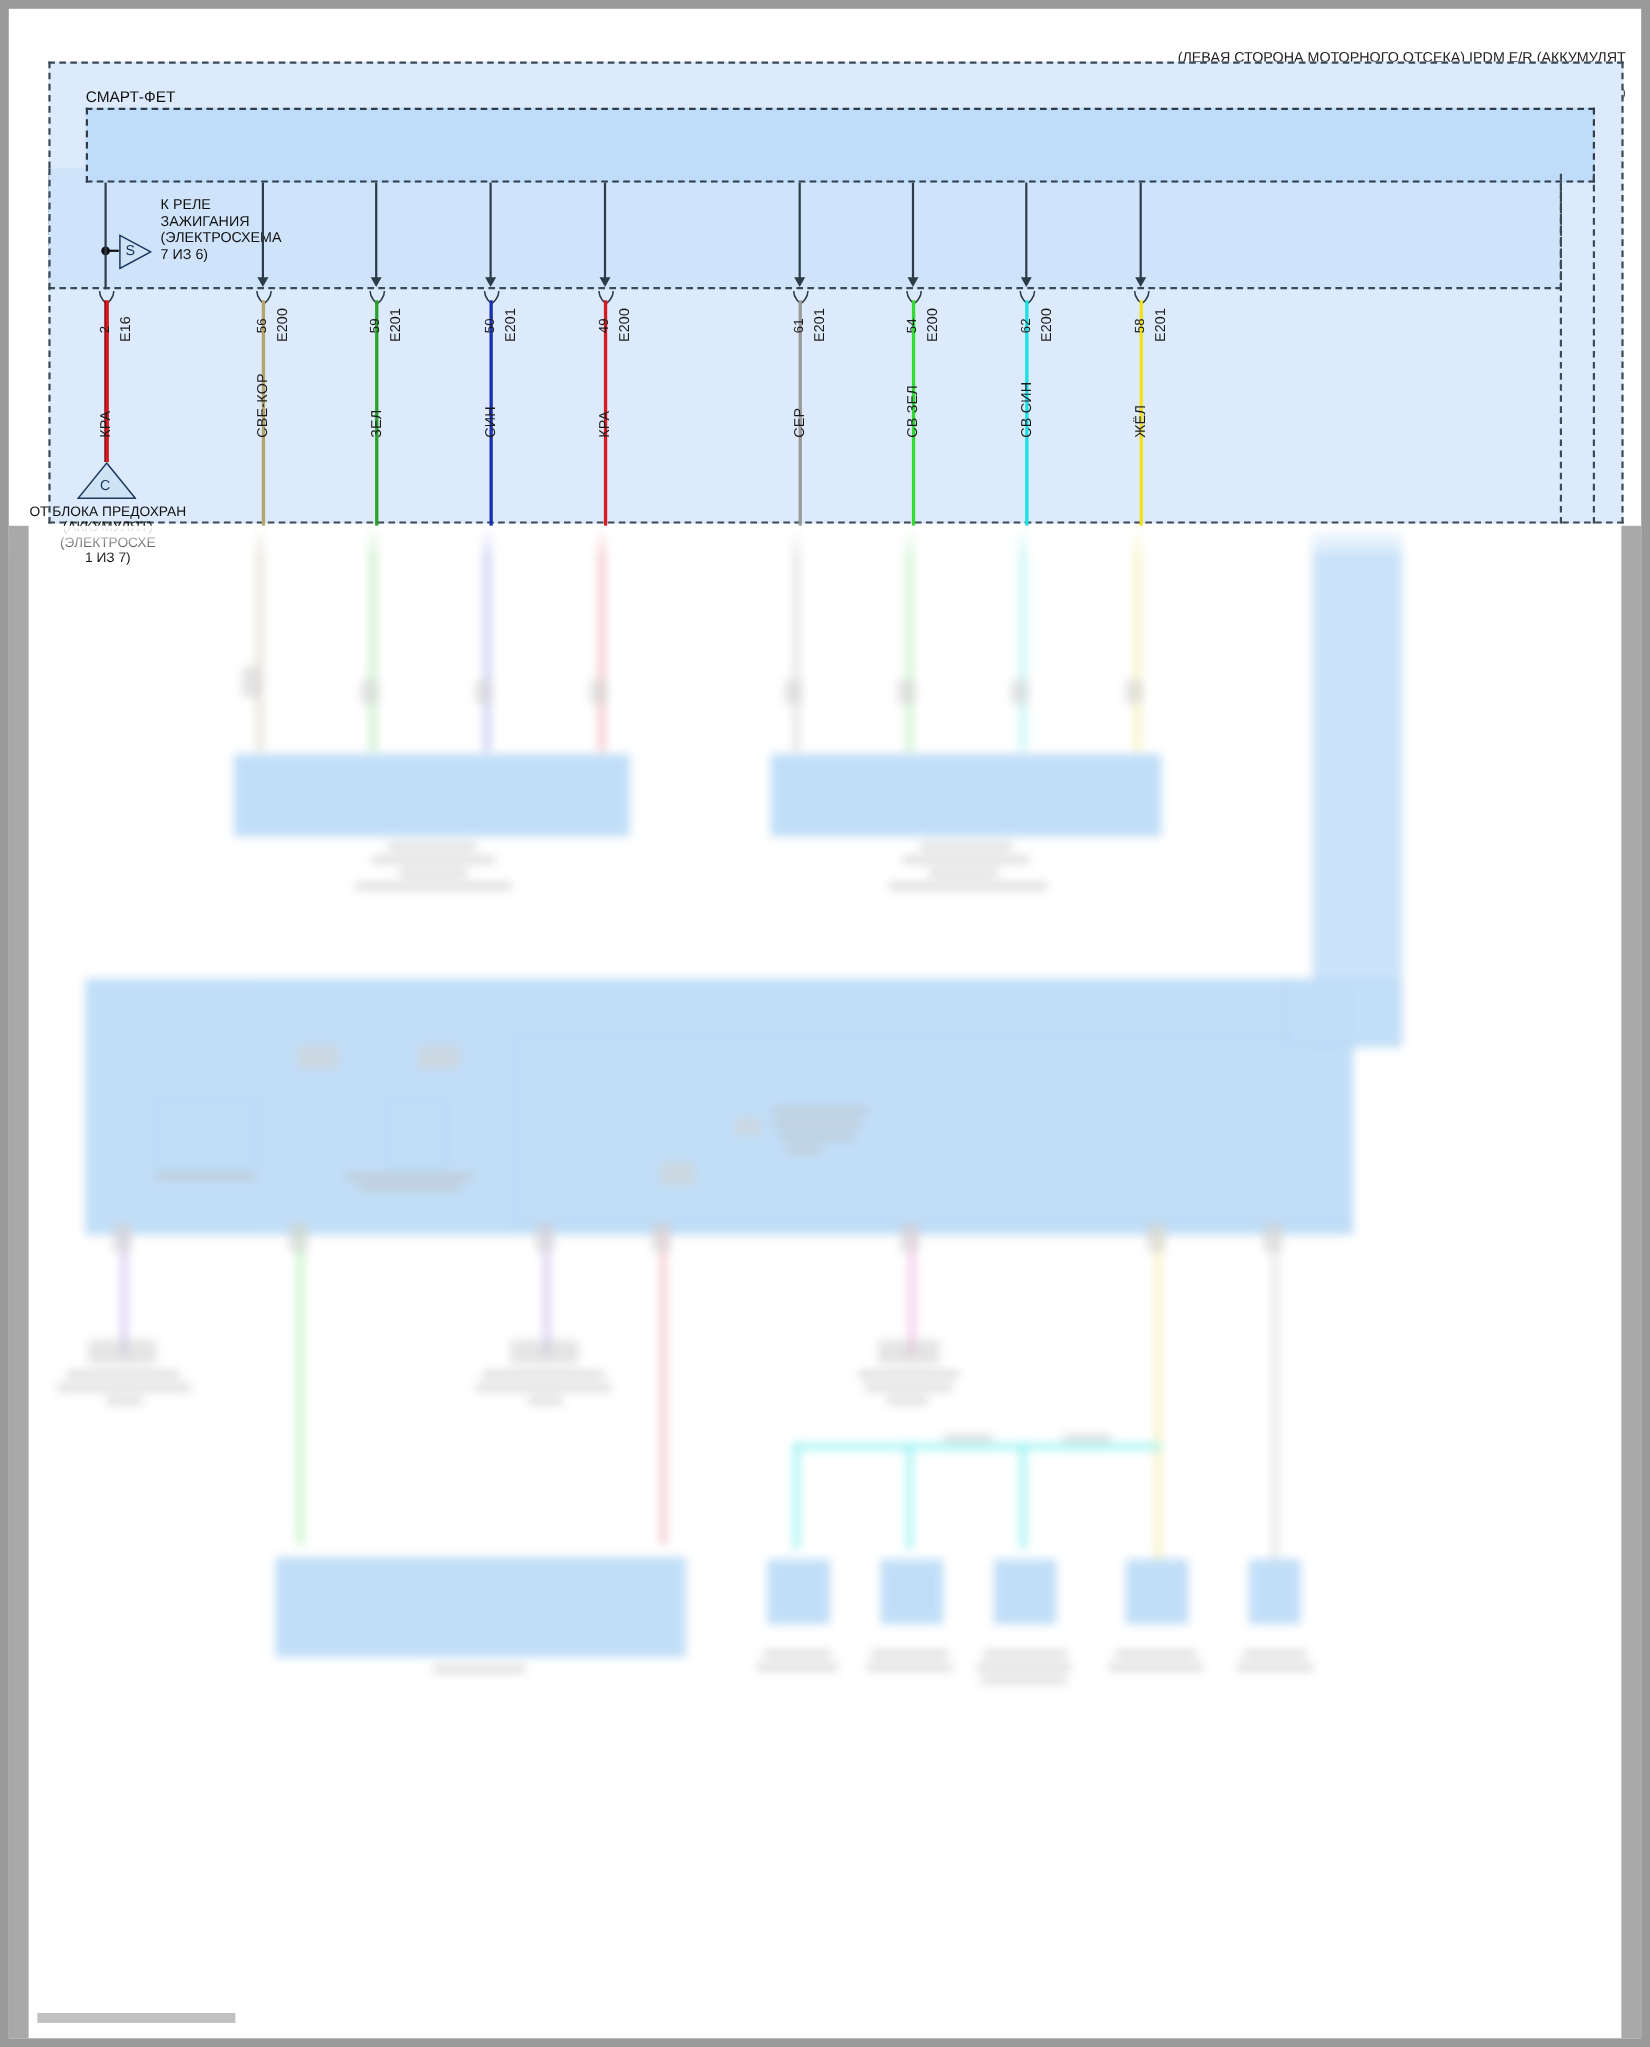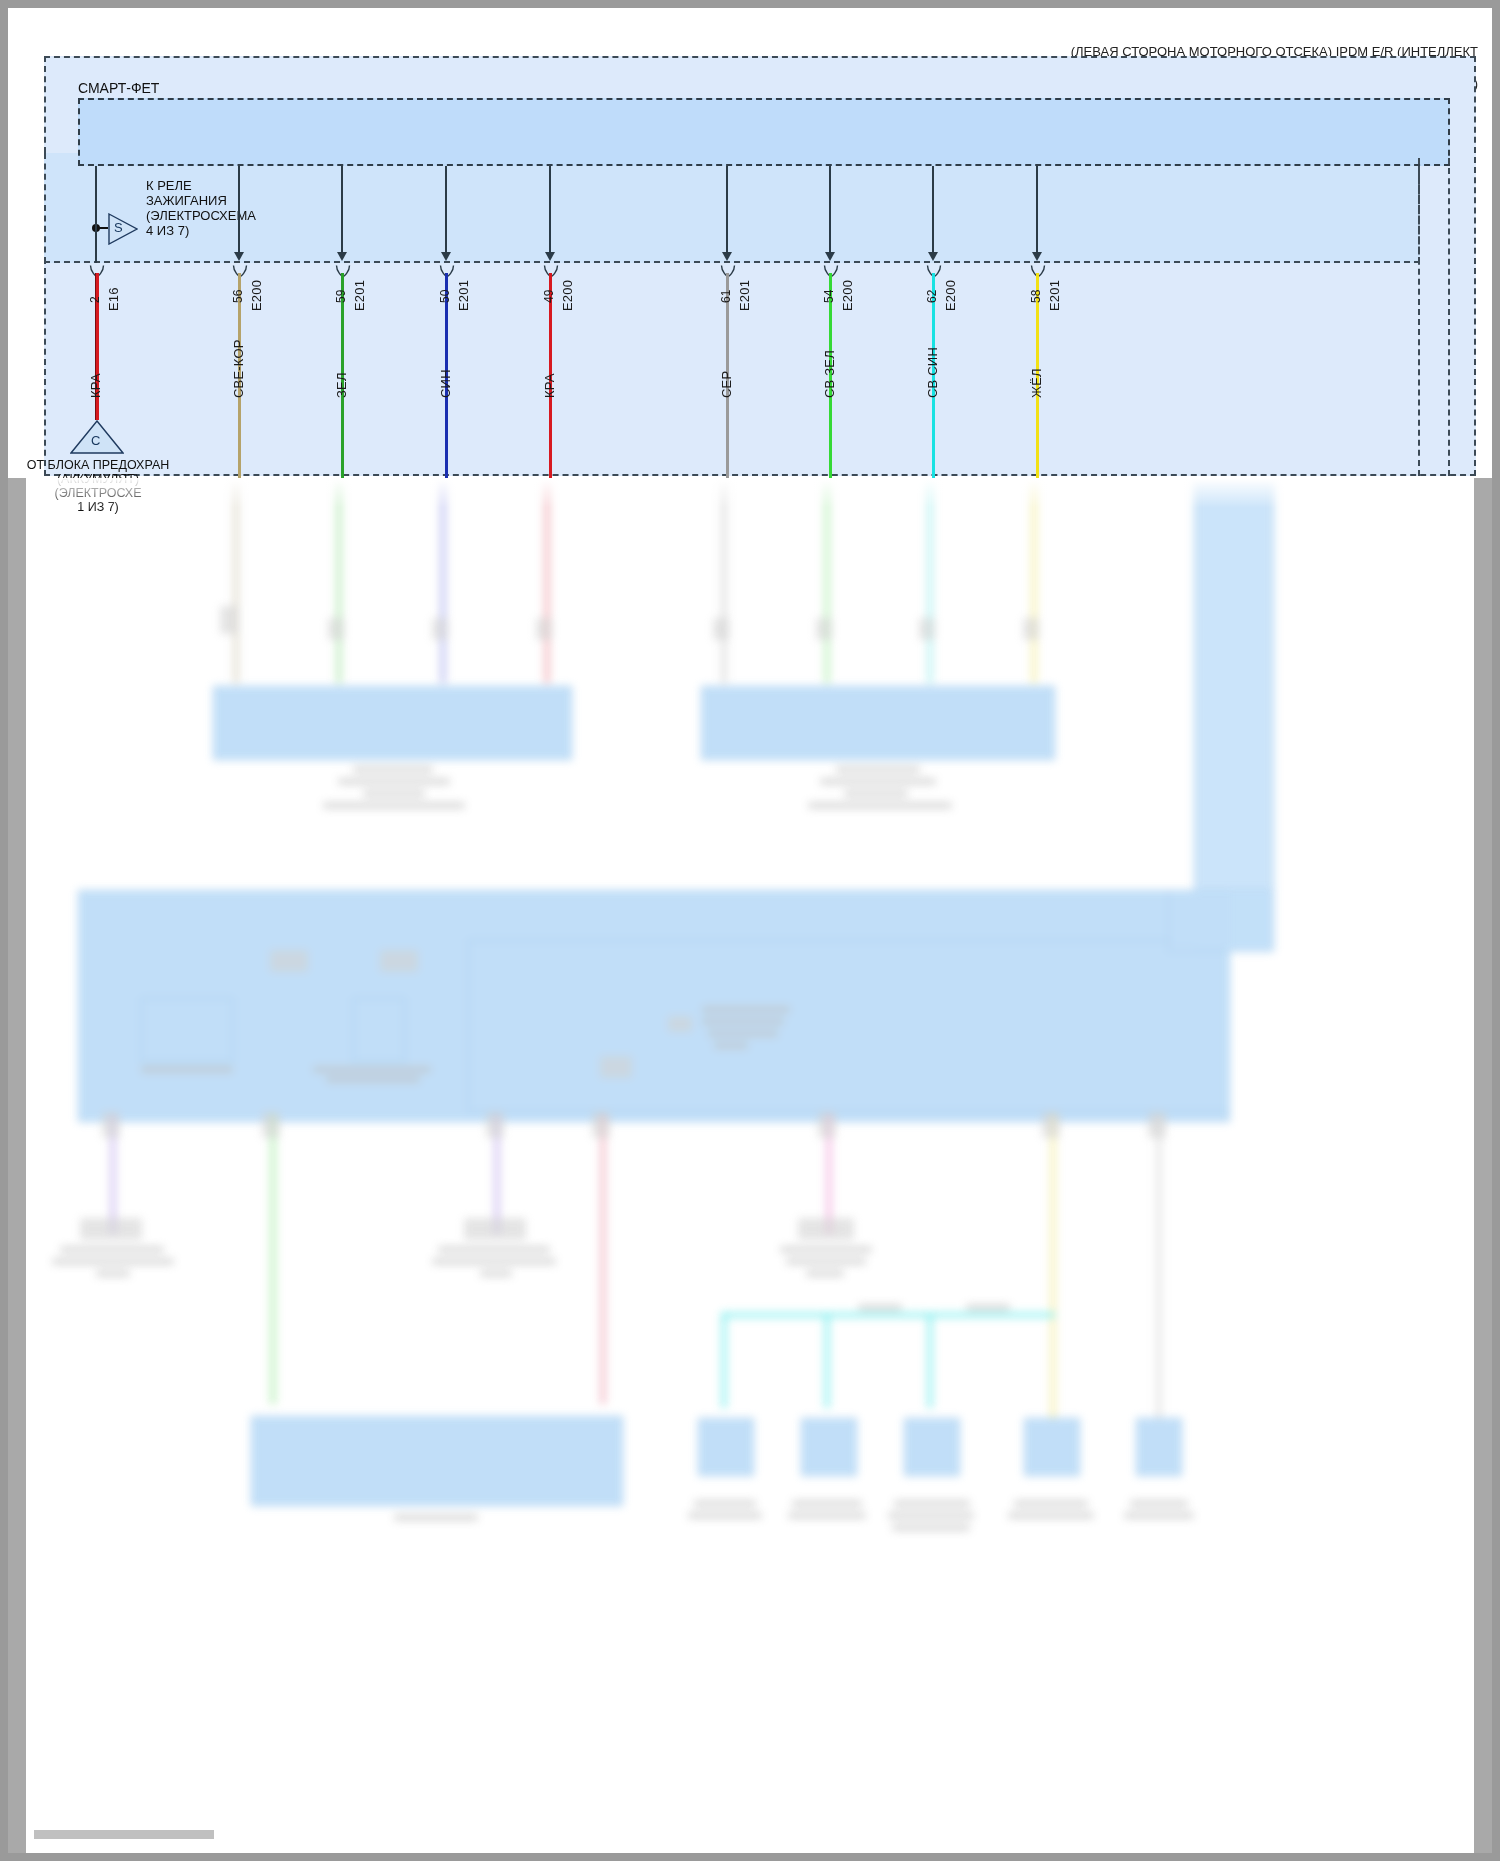--- a/index.html
+++ b/index.html
@@ -75,21 +75,21 @@
   #greyleft{position:absolute;left:0;top:470px;width:18px;height:1375px;background:#9a9a9a;opacity:.85;}
   #greyright{position:absolute;right:0;top:470px;width:18px;height:1375px;background:#9a9a9a;opacity:.85;}
   #watermark{position:absolute;left:26px;bottom:14px;width:180px;height:9px;background:#8d8d8d;opacity:.55;}
 </style>
 </head>
 <body>
 
 <div id="sheet">
 
   <div class="abs rtext" id="header">
-    <div>(ЛЕВАЯ СТОРОНА МОТОРНОГО ОТСЕКА) IPDM E/R (ИНТЕЛЛЕКТ</div>
+    <div>(ЛЕВАЯ СТОРОНА МОТОРНОГО ОТСЕКА) IPDM E/R (АККУМУЛЯТ</div>
     <div>БЛОК РЕЛЕ-ПРЕДОХРАН МОТОРНОГО ОТСЕКА)</div>
   </div>
 
   <div class="abs" id="ipdm-box"></div>
   <div class="abs" id="ipdm-inner"></div>
   <div class="abs" id="smartfet-box"></div>
   <div class="abs" id="smartfet-label">СМАРТ-ФЕТ</div>
 
   <div class="abs" style="left:1410px;top:150px;width:0;height:318px;border-left:2px dashed #3c4a56;"></div>
   <div class="abs" style="left:1440px;top:150px;width:0;height:318px;border-left:2px dashed #3c4a56;"></div>
@@ -100,21 +100,21 @@
     <div class="abs" style="left:0;top:0;width:0;height:0;border-top:15px solid transparent;border-bottom:15px solid transparent;border-left:28px solid #cfe3f7;"></div>
     <div class="abs" style="left:0;top:0;width:28px;height:30px;">
       <svg width="30" height="32" viewBox="0 0 30 32">
         <polygon points="1,1 29,16 1,31" fill="#cfe3f7" stroke="#1f3a5f" stroke-width="1.4"></polygon>
       </svg>
     </div>
     <div class="abs" style="left:6px;top:7px;font-size:13px;color:#16365c;">S</div>
     <div class="abs ltext" style="left:38px;top:-35px;">К РЕЛЕ
 ЗАЖИГАНИЯ
 (ЭЛЕКТРОСХЕМА
-4 ИЗ 7)</div>
+7 ИЗ 6)</div>
   </div>
 
   <div id="wires">
       <div class="abs leadline" style="left: 87px; top: 158px; height: 97px;"></div>
       <div class="abs" style="left: 81px; top: 256px;"><svg width="16" height="13" viewBox="0 0 16 13">
           <path d="M1.5 0.5 C1.5 7, 7 11.5, 8 11.5 C9 11.5, 14.5 7, 14.5 0.5" fill="none" stroke="#2b3b47" stroke-width="1.4"></path>
         </svg></div>
       <div class="abs wire" style="left: 86.5px; top: 265px; background: rgb(215, 25, 32); height: 147px; border-left: 1px solid rgb(122, 13, 16);"></div>
       <div class="abs vtext" style="left: 80px; top: 295px; font-size: 12px;">2</div>
       <div class="abs vtext" style="left: 98px; top: 303px; font-size: 13px;">E16</div>

